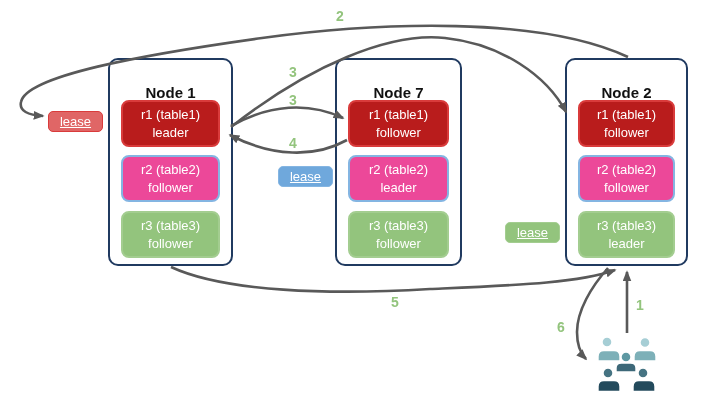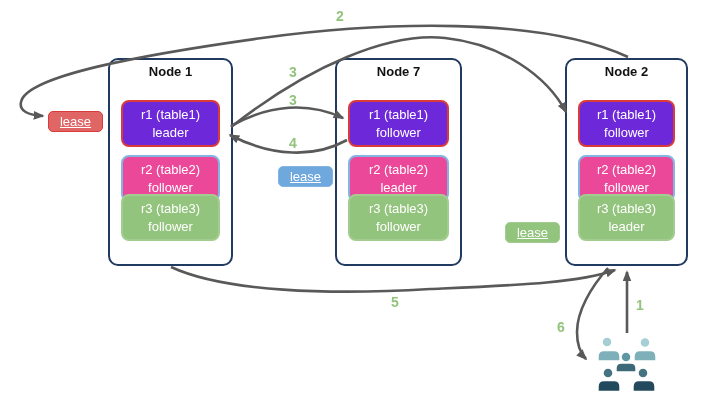--- a/index.html
+++ b/index.html
@@ -4,32 +4,32 @@
 <style>
   html,body { margin:0; padding:0; background:#ffffff; }
   body { width:704px; height:405px; font-family:"Liberation Sans", sans-serif; }
   .canvas { position:relative; width:704px; height:405px; background:#ffffff; overflow:hidden; }
 
   .node {
     position:absolute; top:58px; height:208px; background:#ffffff;
     border:2px solid #203a60; border-radius:10px; box-sizing:border-box; z-index:1;
   }
   .node-title {
-    text-align:center; font-weight:bold; font-size:13px; color:#111111; margin-top:4px;
+    text-align:center; font-weight:bold; font-size:15px; color:#111111; margin-top:24px;
   }
   .replica {
     position:absolute; left:11px; right:11px; height:47px; border-radius:8px;
     box-sizing:border-box; color:#ffffff; font-size:13px; line-height:18px;
     display:flex; flex-direction:column; align-items:center; justify-content:center;
     text-align:center; z-index:1;
   }
-  .replica.red   { background:#6d28d9; border:2px solid #d93b3b; }
+  .replica.red   { background:#b91c1c; border:2px solid #d93b3b; }
   .replica.blue  { background:#ec4899; border:2px solid #84b5e2; }
   .replica.green { background:#93c47d; border:2px solid #a3cd90; }
-  .r1 { top:40px; } .r2 { top:95px; } .r3 { top:134px; }
+  .r1 { top:40px; } .r2 { top:95px; } .r3 { top:151px; }
 
   .lease {
     position:absolute; width:55px; height:21px; border-radius:5px; box-sizing:border-box;
     color:#ffffff; font-size:13px; display:flex; align-items:center; justify-content:center;
     z-index:3;
     text-decoration:underline;
   }
   .lease-red   { left:48px;  top:111px; background:#e06666; border:1.5px solid #d93b3b; }
   .lease-blue  { left:278px; top:166px; background:#6fa8dc; border:1.5px solid #84b5e2; }
   .lease-green { left:505px; top:222px; background:#93c47d; border:1.5px solid #a3cd90; }

